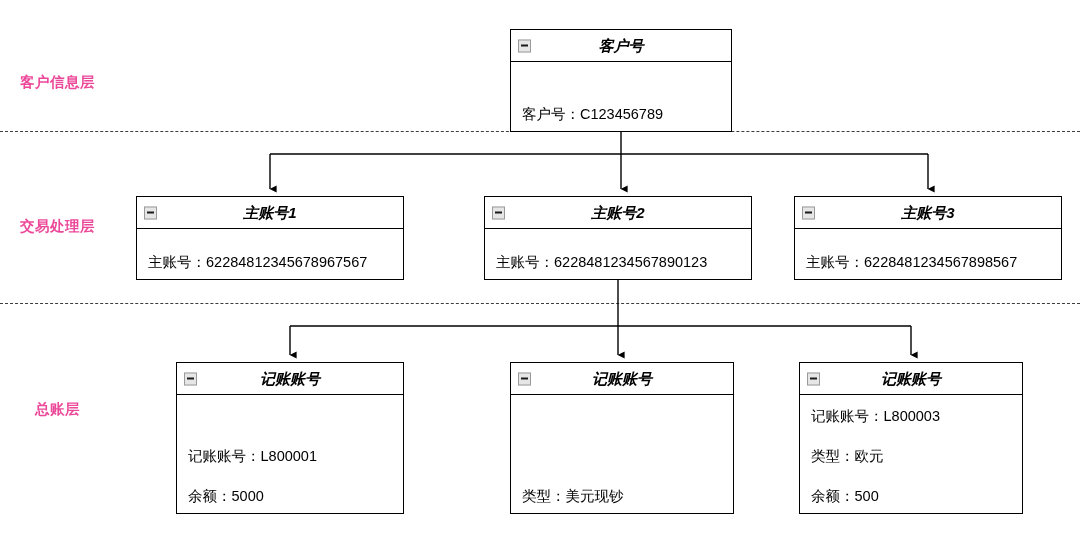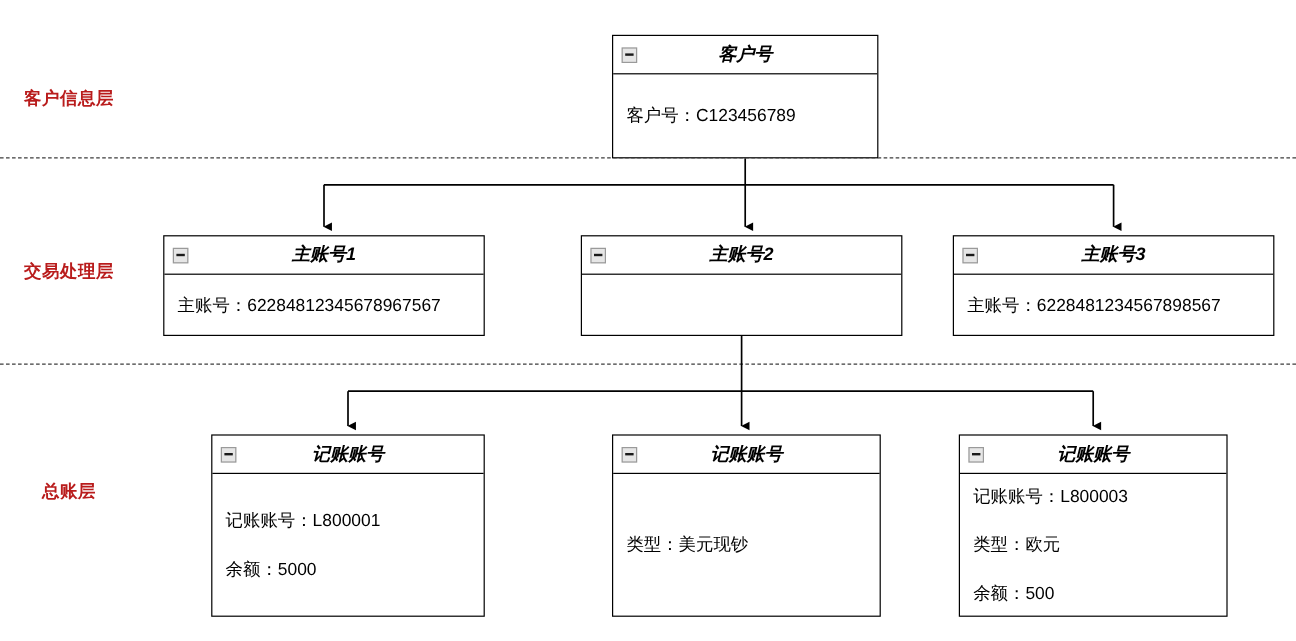--- a/index.html
+++ b/index.html
@@ -15,21 +15,21 @@
     position: relative;
     width: 1080px;
     height: 534px;
     background: #ffffff;
     overflow: hidden;
   }
   .layer-label {
     position: absolute;
     font-size: 14.5px;
     font-weight: bold;
-    color: #b91c1c;
+    color: #ec4899;
     letter-spacing: 0.5px;
     white-space: nowrap;
   }
   .divider {
     position: absolute;
     left: 0;
     width: 1080px;
     height: 0;
     border-top: 1.5px dashed #3d3d3d;
   }
@@ -77,21 +77,21 @@
     font-size: 15px;
     line-height: 1;
     white-space: nowrap;
   }
   .uml-body {
     box-sizing: border-box;
     flex: 1 1 auto;
     padding: 9px 11px 8px 11px;
     display: flex;
     flex-direction: column;
-    justify-content: center;
+    justify-content: flex-end;
   }
   .uml-row {
     font-size: 14.5px;
     line-height: 1.25;
     white-space: nowrap;
     color: #000000;
   }
   .uml-body.multi .uml-row {
     margin-bottom: 22px;
   }
@@ -160,20 +160,23 @@
     <div class="uml-body single">
       <div class="uml-row">主账号：62284812345678967567</div>
     </div>
   </div>
 
   <div class="uml-box" style="left:484px; top:196px; width:268px; height:84px;">
     <div class="uml-head">
       <span class="collapse-icon"></span>
       <span class="uml-title">主账号2</span>
     </div>
+    <div class="uml-body single">
+      <div class="uml-row">主账号：6228481234567890123</div>
+    </div>
   </div>
 
   <div class="uml-box" style="left:794px; top:196px; width:268px; height:84px;">
     <div class="uml-head">
       <span class="collapse-icon"></span>
       <span class="uml-title">主账号3</span>
     </div>
     <div class="uml-body single">
       <div class="uml-row">主账号：6228481234567898567</div>
     </div>

